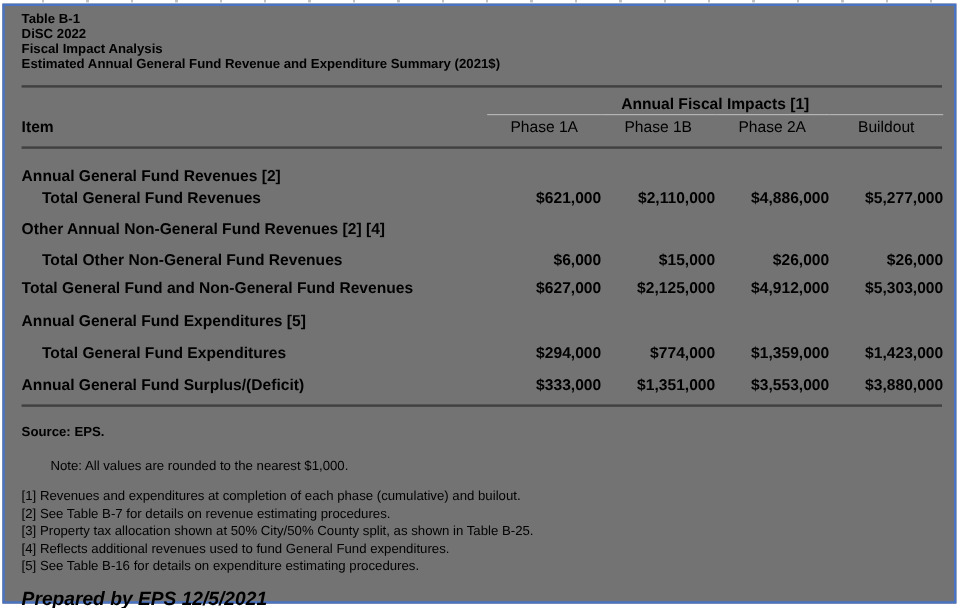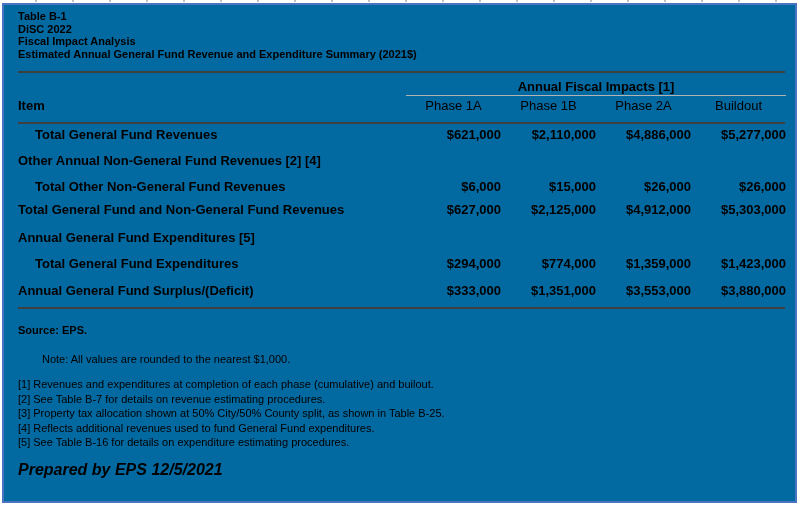--- a/index.html
+++ b/index.html
@@ -11,21 +11,21 @@
   }
   
   .ticks{
     position:absolute;top:0;left:0;width:800px;height:2px;
     background:repeating-linear-gradient(90deg,
       transparent 0px, transparent 35px, #c2c2c2 35px, #c2c2c2 37px);
   }
   .frame{
     position:absolute;top:3px;left:2px;right:3px;bottom:4px;
     border:2px solid #4a73c2;
-    background:#0369a1;
+    background:#737373;
     box-sizing:border-box;
     padding:5px 6px 0 14px;
   }
   .title-block{line-height:12.5px;font-size:11px;font-weight:bold;}
   .title-block div{white-space:nowrap;}
 
   .rule-heavy{border-top:2px solid #404040;height:0;margin-right:4px;}
   .rule-top{margin-top:11px;}
   .rule-bottom{margin-top:0;}
 
@@ -110,20 +110,27 @@
   <table class="body-table">
     <colgroup>
         <col class="c-item">
         <col class="c-num">
         <col class="c-num">
         <col class="c-num">
         <col class="c-num">
       </colgroup>
 
     <tbody>
+        <tr class="pt12">
+      <td class="lbl">Annual General Fund Revenues [2]</td>
+      <td class="num"></td>
+      <td class="num"></td>
+      <td class="num"></td>
+      <td class="num"></td>
+    </tr>
 
     <tr>
       <td class="lbl ind">Total General Fund Revenues</td>
       <td class="num">$621,000</td>
       <td class="num">$2,110,000</td>
       <td class="num">$4,886,000</td>
       <td class="num">$5,277,000</td>
     </tr>
 
     <tr class="pt8">

